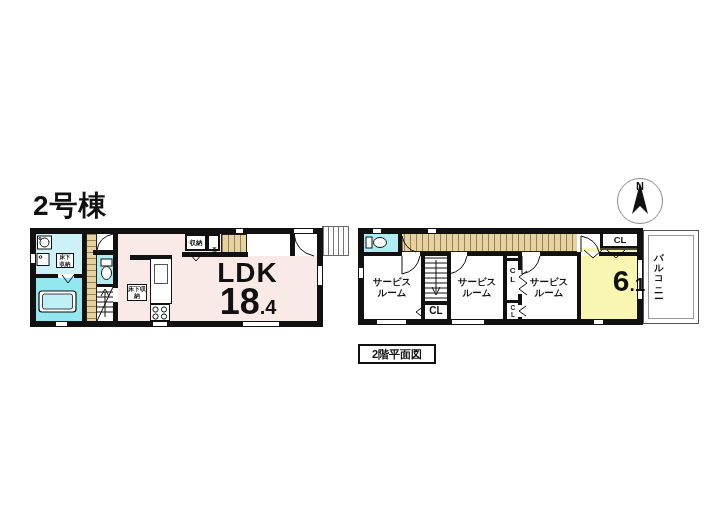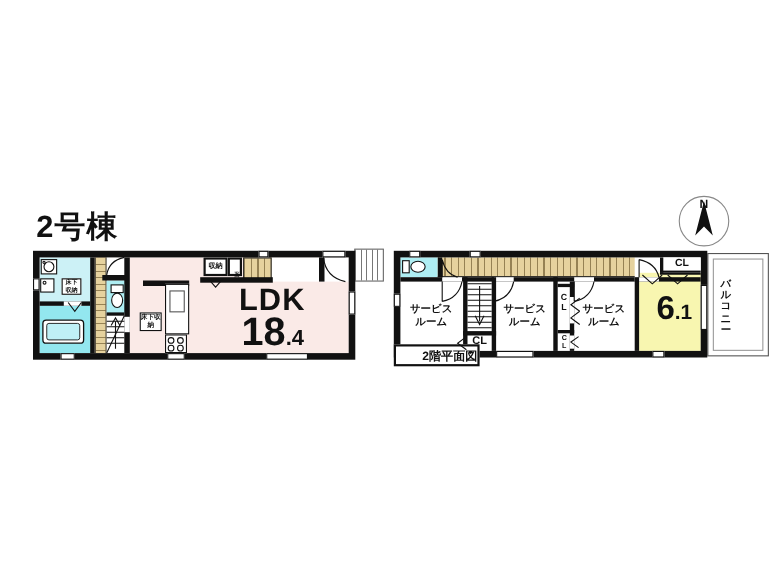--- a/index.html
+++ b/index.html
@@ -121,24 +121,24 @@
   <div class="win" style="left:427px;top:228px;width:10px;height:6px;"></div>
   <div class="win" style="left:358px;top:267px;width:6px;height:12px;"></div>
   <div class="win" style="left:637px;top:259px;width:6px;height:41px;"></div>
 
   <div class="lbl" style="left:372px;top:277px;width:40px;font-size:9.5px;">サービスルーム</div>
   <div class="lbl" style="left:457px;top:277px;width:40px;font-size:9.5px;">サービスルーム</div>
   <div class="lbl" style="left:529px;top:277px;width:40px;font-size:9.5px;">サービスルーム</div>
   <div class="lbl" style="left:424px;top:305px;width:24px;font-size:10px;">CL</div>
   <div class="lbl vtext" style="left:508px;top:266px;font-size:8px;">CL</div>
   <div class="lbl vtext" style="left:509px;top:304px;font-size:6.5px;">CL</div>
-  <div class="lbl" style="left:587px;top:264px;width:52px;">
+  <div class="lbl" style="left:603px;top:264px;width:52px;">
     <span style="font-size:30px;">6</span><span style="font-size:19px;">.1</span>
   </div>
-  <div class="caption" style="left:358px;top:313px;width:78px;height:20px;justify-content:flex-end;">
+  <div class="caption" style="left:358px;top:344px;width:78px;height:20px;">
     <span>2階平面図</span>
   </div>
 
   <svg width="705" height="525" viewBox="0 0 705 525">
 
     <g>
       <polygon points="640,183 632,214 640,206 648,214" fill="#111"></polygon>
     </g>
 
     <g stroke="#111" stroke-width="1" fill="#fff">

